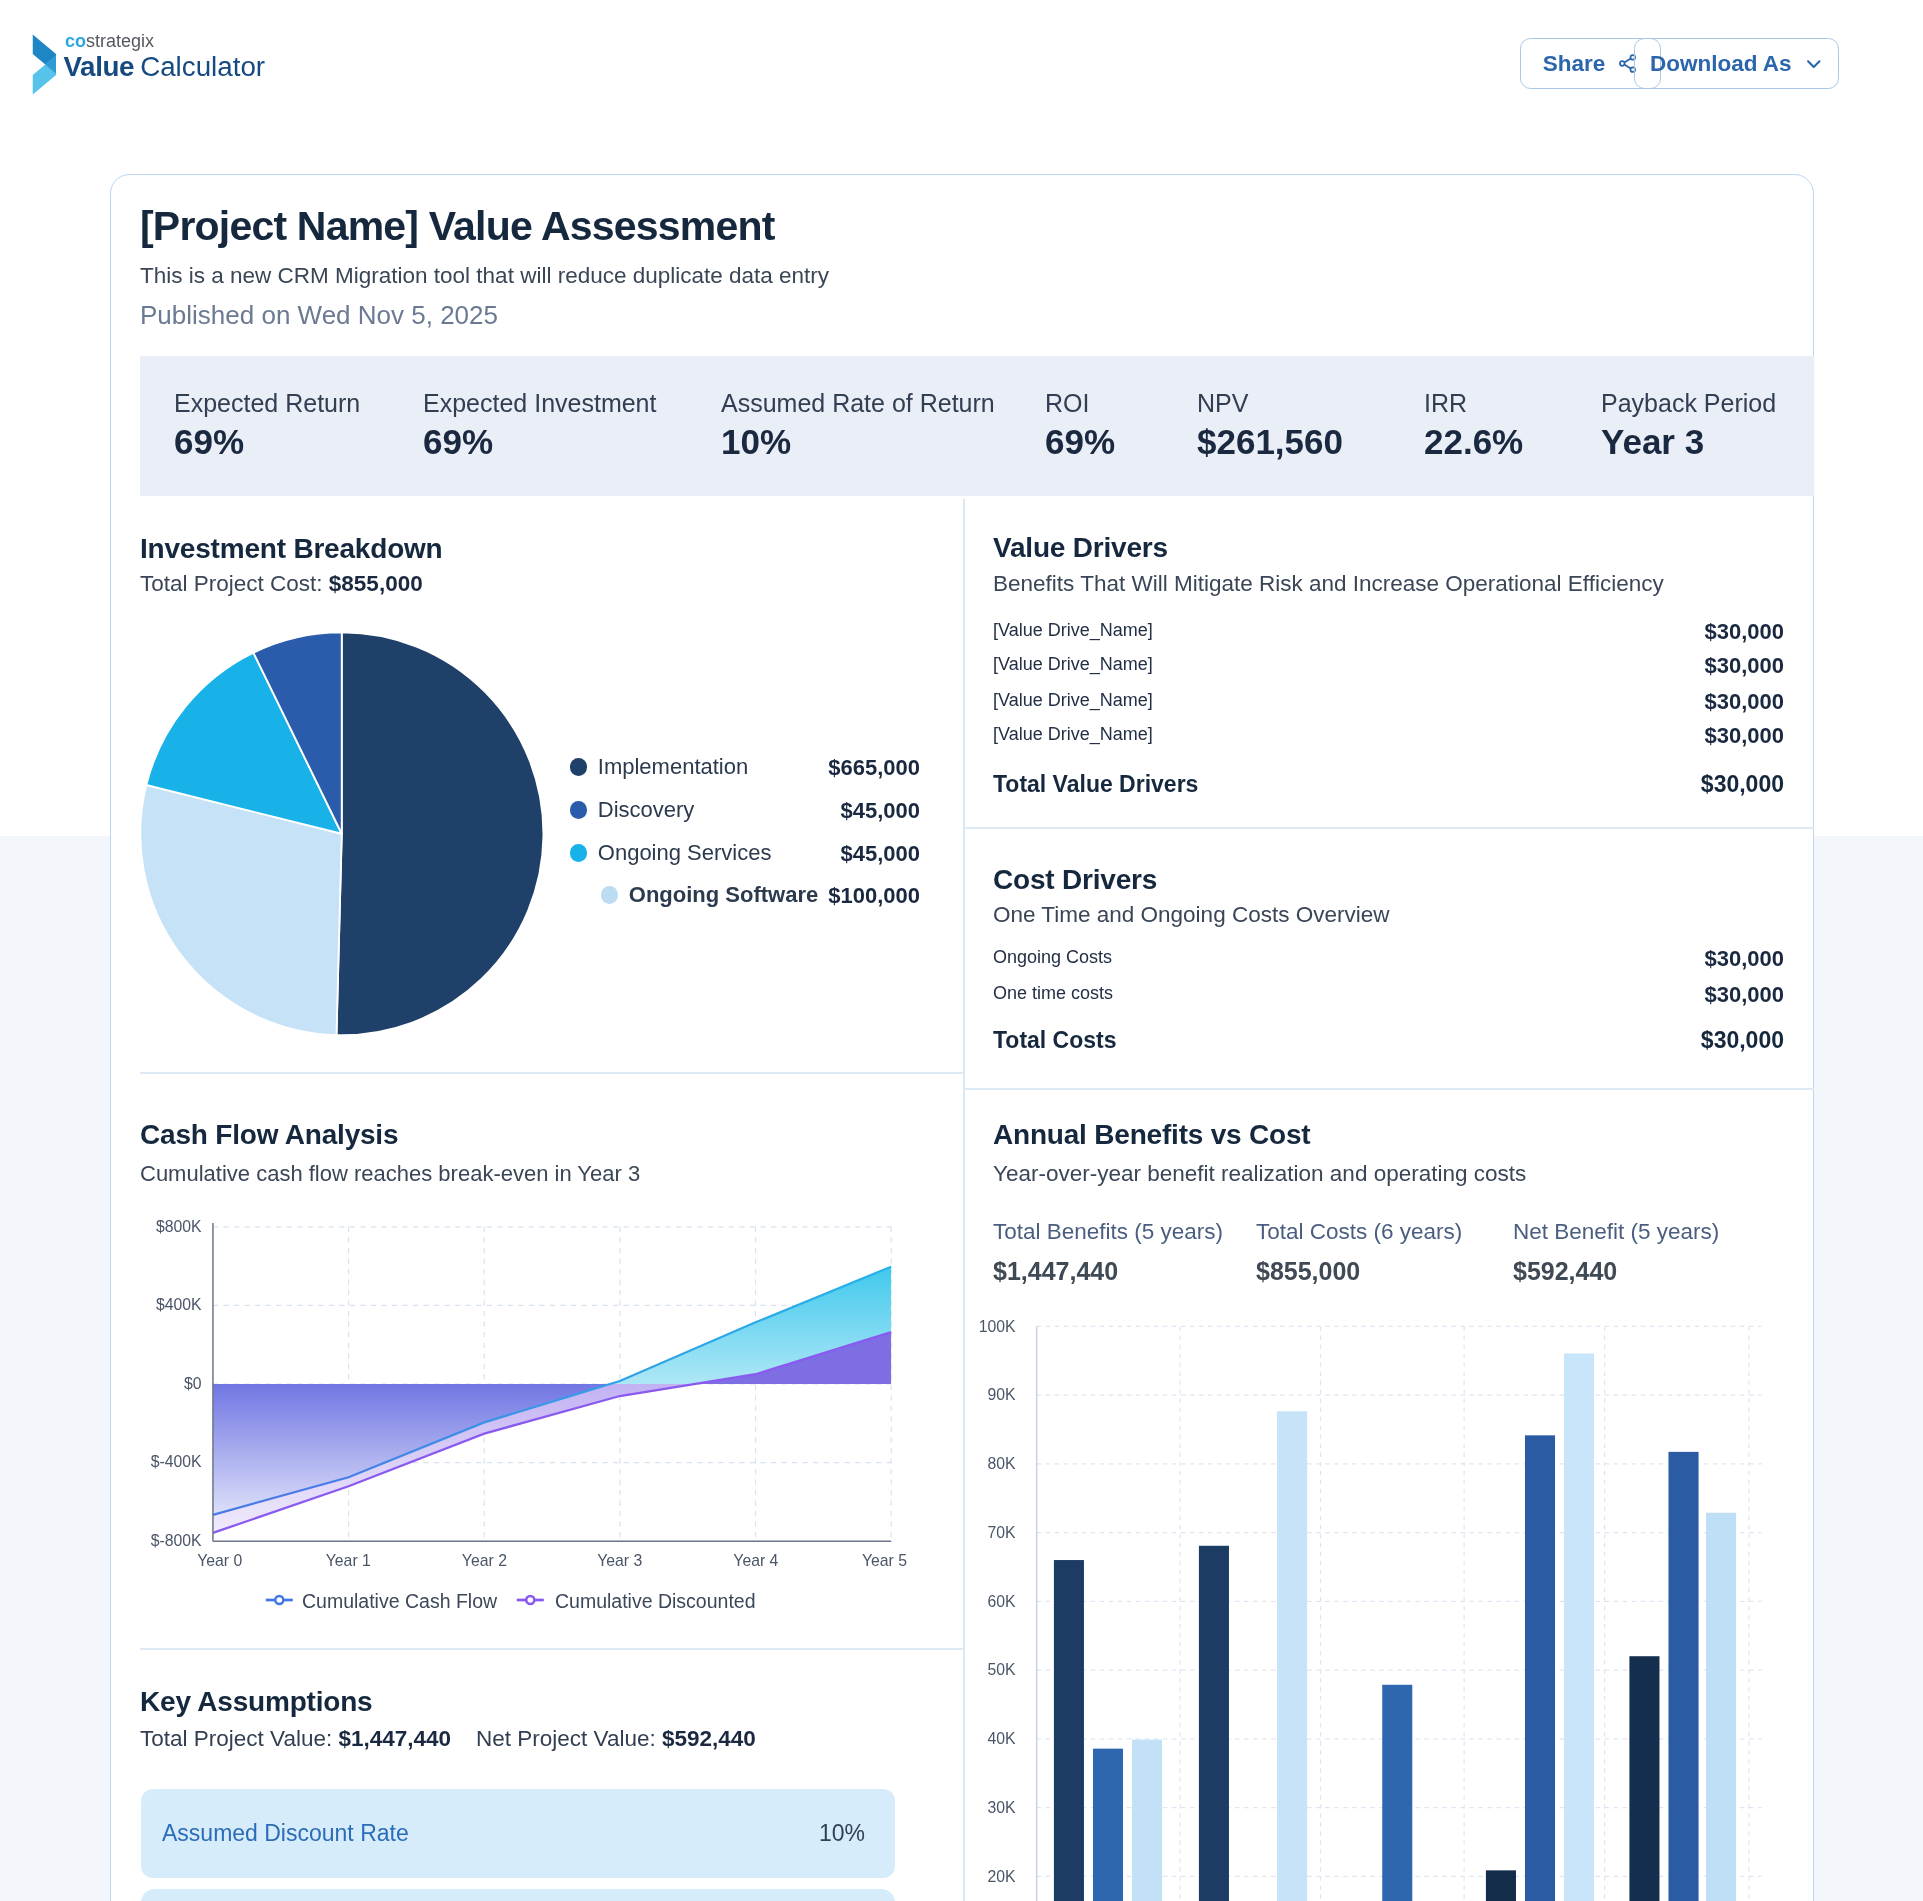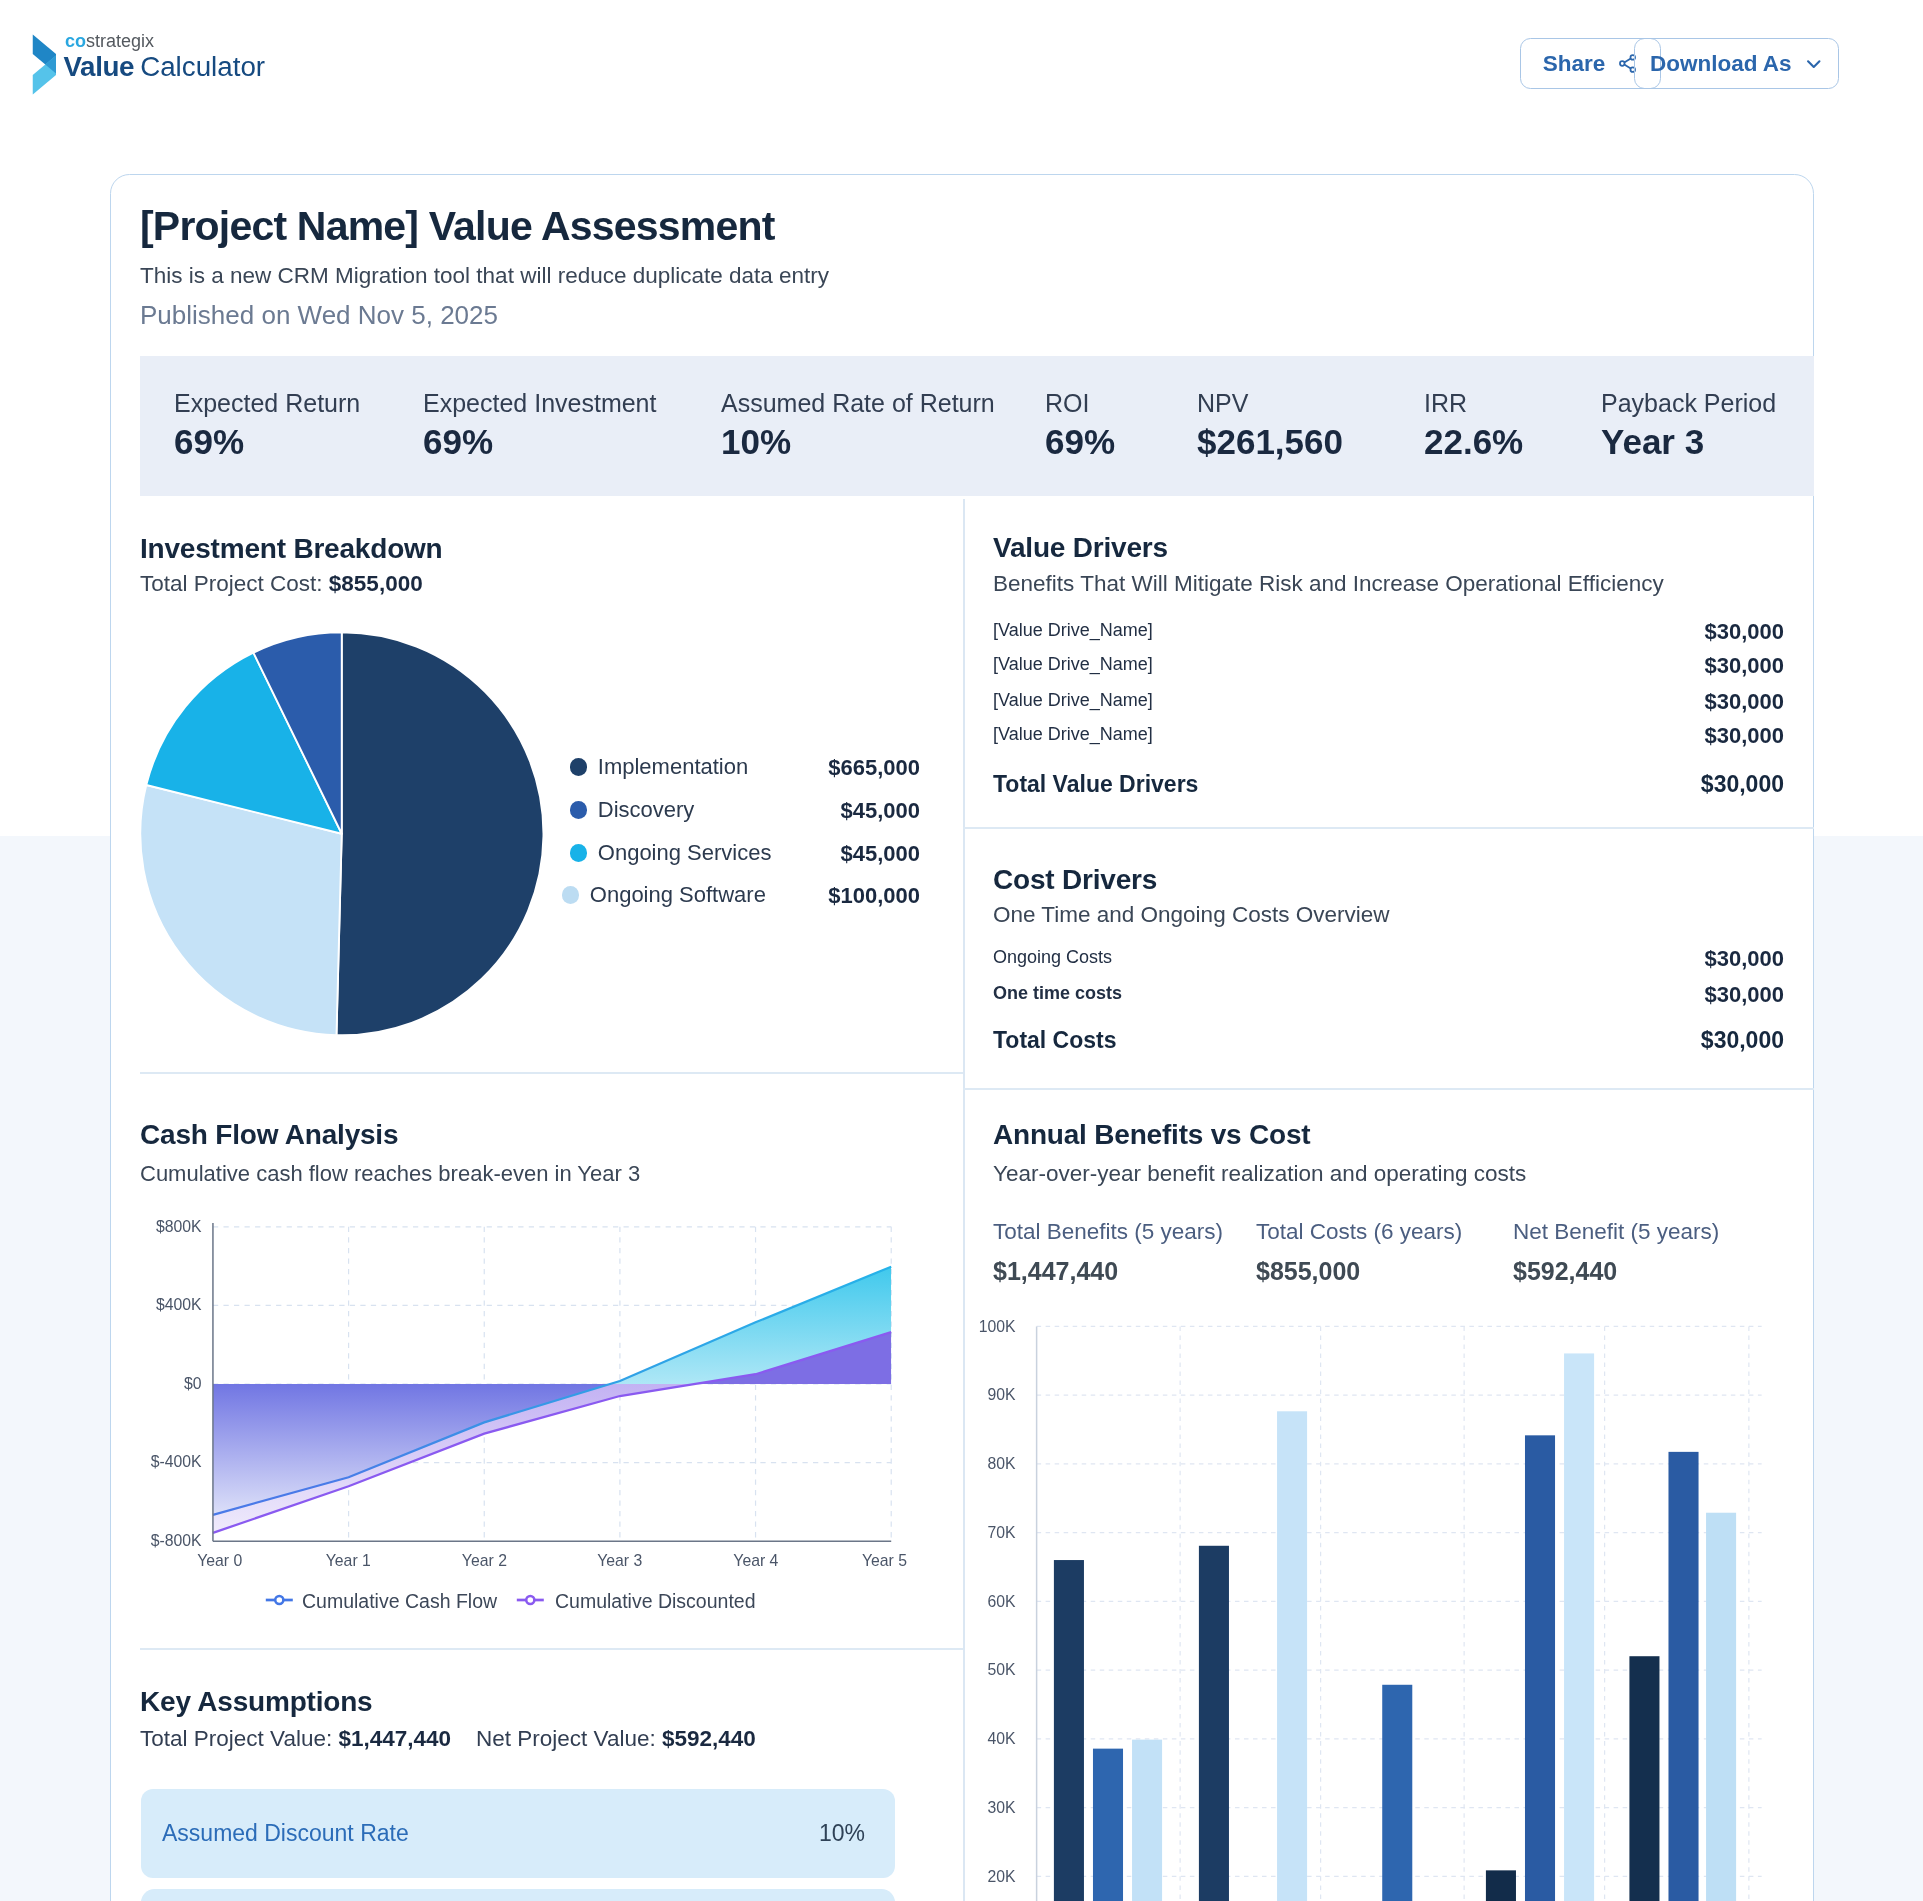--- a/index.html
+++ b/index.html
@@ -94,21 +94,21 @@
     <path d="M455,1109 L195.0,1044.2 A268,268 0 0 1 337.5,868.1 Z" fill="#18b2e8" stroke="#fff" stroke-width="2.5" stroke-linejoin="round"></path>
     <path d="M455,1109 L337.5,868.1 A268,268 0 0 1 455.0,841.0 Z" fill="#2b5cab" stroke="#fff" stroke-width="2.5" stroke-linejoin="round"></path>
   </svg>
 
   <div class="lrow" style="left:570px; top:756px;"><span class="dot" style="background:#1e4069;"></span>Implementation</div>
   <div class="lval" style="left:695px; top:757px; width:225px;">$665,000</div>
   <div class="lrow" style="left:570px; top:799px;"><span class="dot" style="background:#2b5cab;"></span>Discovery</div>
   <div class="lval" style="left:695px; top:800px; width:225px;">$45,000</div>
   <div class="lrow" style="left:570px; top:842px;"><span class="dot" style="background:#18b2e8;"></span>Ongoing Services</div>
   <div class="lval" style="left:695px; top:843px; width:225px;">$45,000</div>
-  <div class="lrow" style="left:562px; top:884px;"><span class="dot" style="background:#bcdcf2;"></span>Ongoing Software</div>
+  <div class="lrow" style="left:601px; top:884px;font-weight:bold;"><span class="dot" style="background:#bcdcf2;"></span>Ongoing Software</div>
   <div class="lval" style="left:695px; top:885px; width:225px;">$100,000</div>
 
   <div class="hdiv" style="left:140px; top:1072px; width:823px;"></div>
 
   <div class="sect" style="left:993px; top:534px;">Value Drivers</div>
   <div class="ssub" style="left:993px; top:573px; font-size:22.5px;">Benefits That Will Mitigate Risk and Increase Operational Efficiency</div>
   <div class="drow" style="left:993px; top:621px;">[Value Drive_Name]</div>
   <div class="dval" style="left:1559px; top:621px;">$30,000</div>
   <div class="drow" style="left:993px; top:655px;">[Value Drive_Name]</div>
   <div class="dval" style="left:1559px; top:655px;">$30,000</div>
@@ -118,21 +118,21 @@
   <div class="dval" style="left:1559px; top:725px;">$30,000</div>
   <div class="trow" style="left:993px; top:773px;">Total Value Drivers</div>
   <div class="tval" style="left:1559px; top:773px;">$30,000</div>
 
   <div class="hdiv" style="left:963px; top:827px; width:851px;"></div>
 
   <div class="sect" style="left:993px; top:866px;">Cost Drivers</div>
   <div class="ssub" style="left:993px; top:904px; font-size:22.5px;">One Time and Ongoing Costs Overview</div>
   <div class="drow" style="left:993px; top:948px;">Ongoing Costs</div>
   <div class="dval" style="left:1559px; top:948px;">$30,000</div>
-  <div class="drow" style="left:993px; top:984px;font-weight:bold;">One time costs</div>
+  <div class="drow" style="left:993px; top:984px;">One time costs</div>
   <div class="dval" style="left:1559px; top:984px;">$30,000</div>
   <div class="trow" style="left:993px; top:1029px;">Total Costs</div>
   <div class="tval" style="left:1559px; top:1029px;">$30,000</div>
 
   <div class="hdiv" style="left:963px; top:1088px; width:851px;"></div>
 
   <div class="sect" style="left:140px; top:1121px;">Cash Flow Analysis</div>
   <div class="ssub" style="left:140px; top:1163px;">Cumulative cash flow reaches break-even in Year 3</div>
 
   <svg class="abs" style="left:140px; top:1202px;" width="767" height="376" viewBox="186 1600 1020 500">

